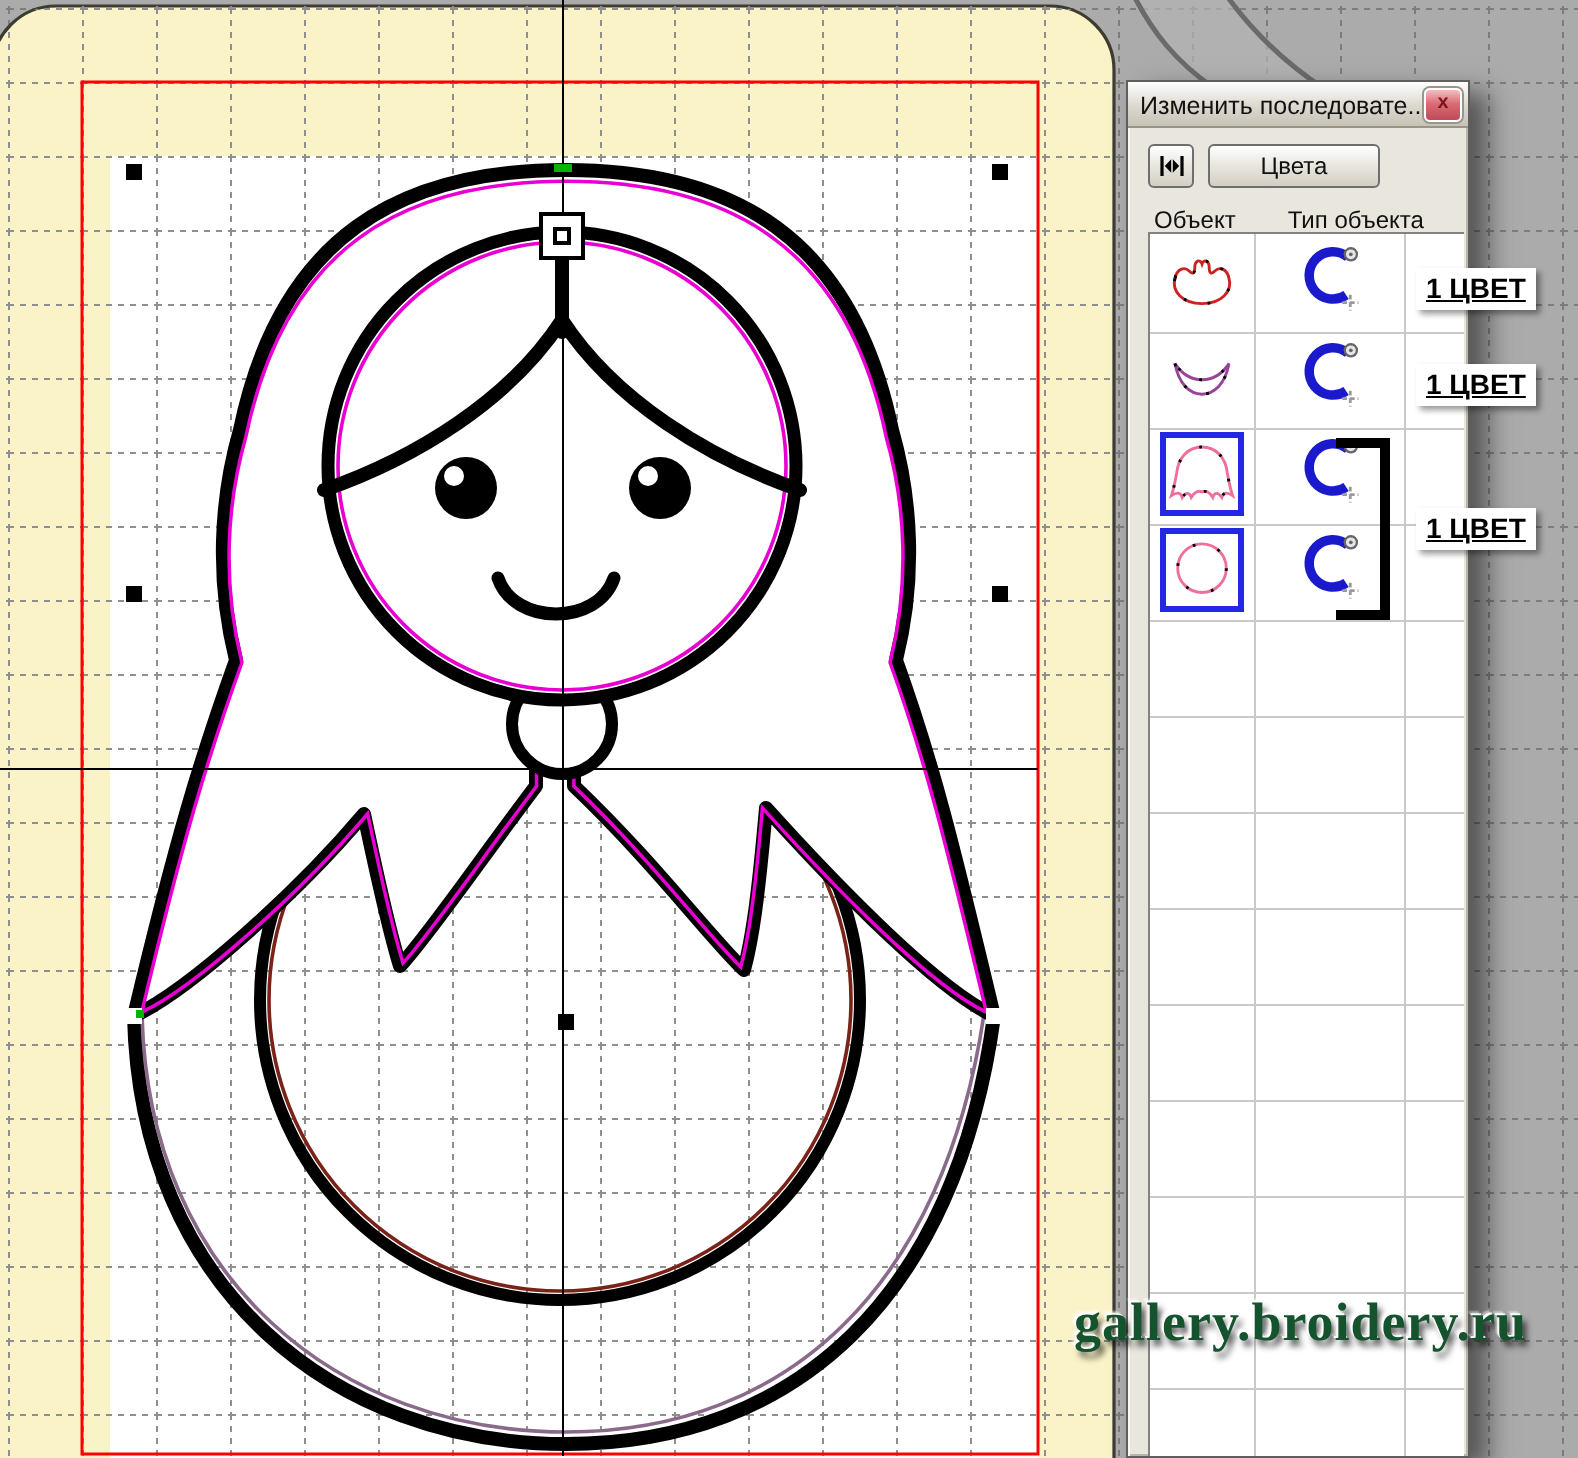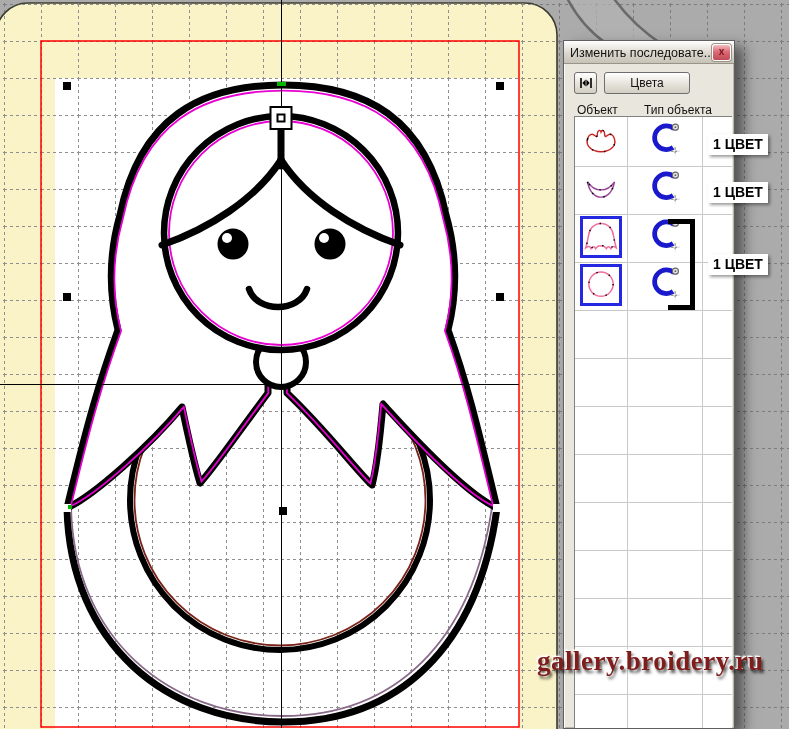--- a/index.html
+++ b/index.html
@@ -31,28 +31,28 @@
     background-position:0 2px;overflow:hidden;}
   .col-line{position:absolute;top:0;bottom:0;width:1px;background:#c9c9c9;}
   .obj-row{height:48px;display:flex;align-items:center;}
   .cell-obj{width:52px;display:flex;align-items:center;justify-content:center;}
   .cell-type{width:75px;display:flex;align-items:center;justify-content:center;}
   .thumb-box{width:40px;height:38px;display:flex;align-items:center;justify-content:center;box-sizing:border-box;}
   .thumb-box.selected{border:3px solid #2428e0;width:42px;height:42px;}
 
   
   .chip{position:absolute;z-index:3;background:#fff;color:#000;font-weight:bold;font-size:14px;
-    padding:2px 5px 3px 5px;box-shadow:2px 2px 3px rgba(0,0,0,.4);white-space:nowrap;}
+    padding:2px 5px 3px 5px;box-shadow:2px 2px 3px rgba(0,0,0,.4);white-space:nowrap;text-decoration:underline;}
   .chip1{left:708px;top:134px;}
   .chip2{left:708px;top:182px;}
   .chip3{left:708px;top:254px;}
   .bracket{position:absolute;z-index:3;left:668px;top:219px;width:27px;height:91px;
     border-top:5px solid #000;border-right:5px solid #000;border-bottom:5px solid #000;box-sizing:border-box;}
   .watermark{position:absolute;z-index:4;left:537px;top:646px;
-    font-family:"Liberation Serif",serif;font-weight:bold;font-size:27px;color:#7f1d1d;letter-spacing:.5px;
+    font-family:"Liberation Serif",serif;font-weight:bold;font-size:27px;color:#14532d;letter-spacing:.5px;
     text-shadow:-1px -1px 0 rgba(255,255,255,.9),-2px -2px 1px rgba(255,255,255,.5),2px 3px 3px rgba(0,0,0,.65);}
 </style>
 </head>
 <body>
 
 <div id="stage">
 
   <svg id="canvas-svg" width="789" height="729" viewBox="0 0 789 729">
     <defs>
       <pattern id="gridDark" width="37" height="37" patternUnits="userSpaceOnUse" x="4" y="4">

